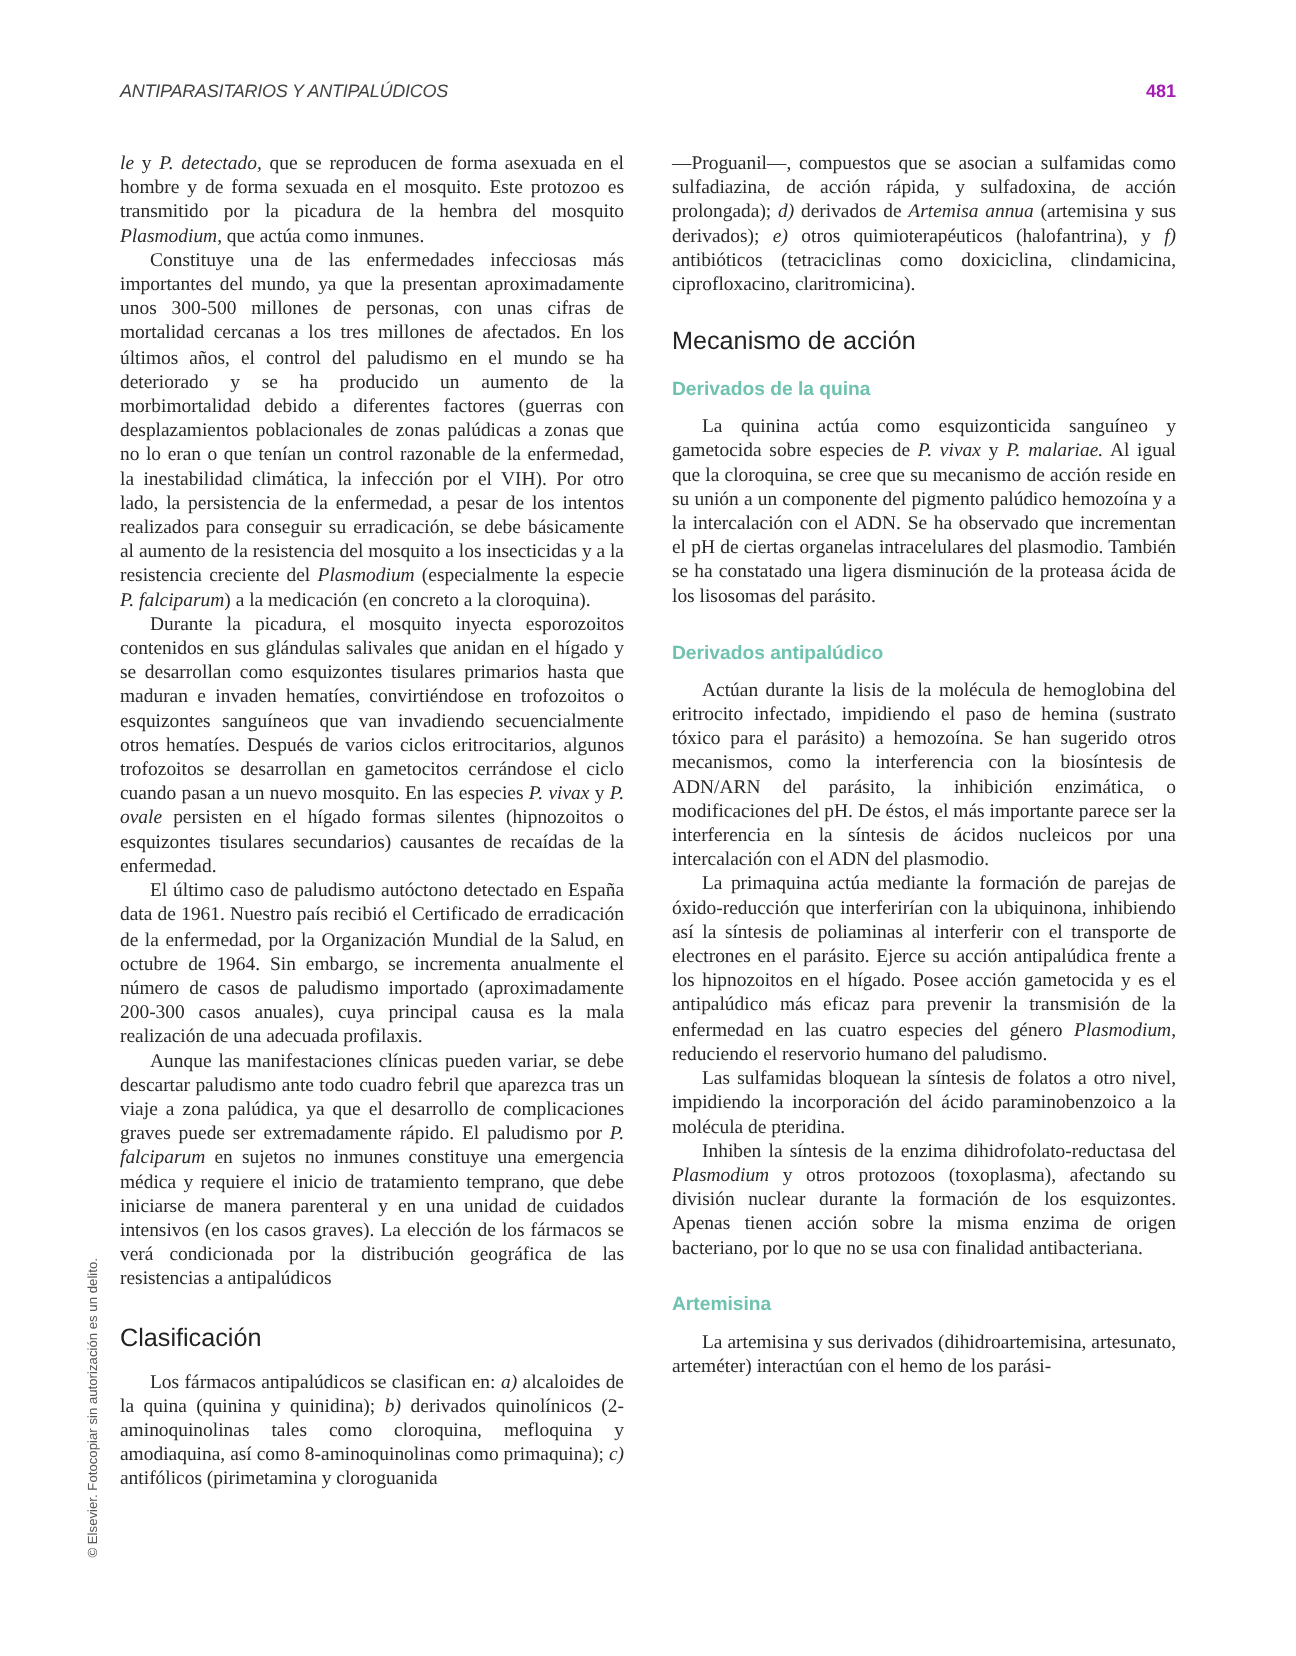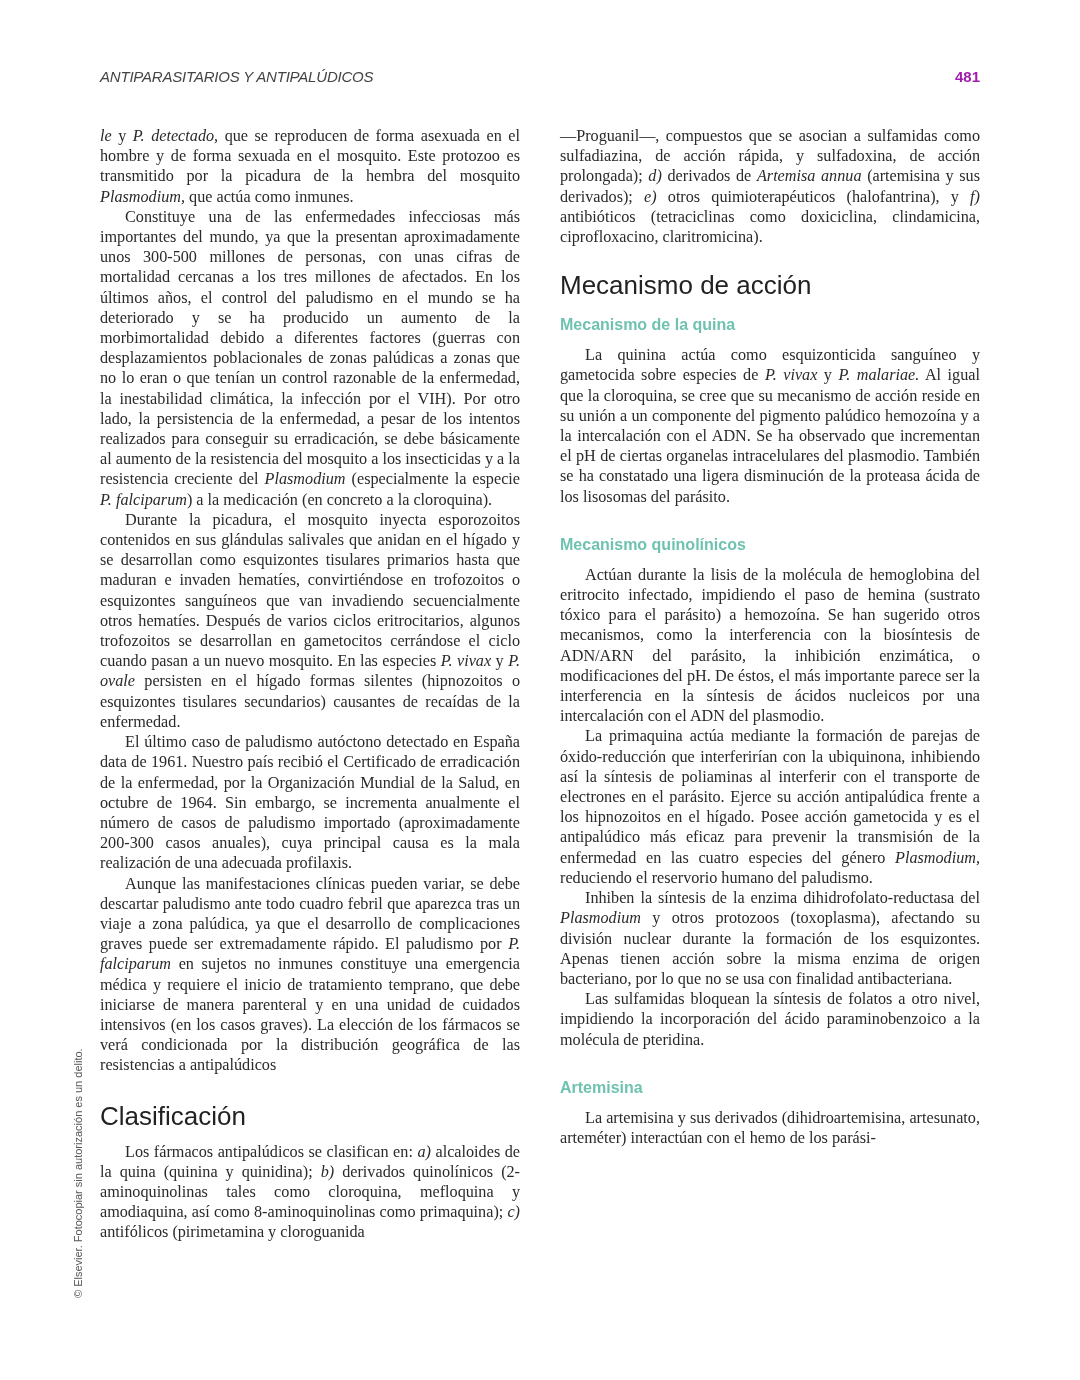--- a/index.html
+++ b/index.html
@@ -16,21 +16,21 @@
     font-family: "Liberation Serif", serif; font-size: 16.2px; line-height: 20.2px;
     color: #2a2a2a; text-align: justify; hyphens: auto;
   }
   .col.left { left: 100px; }
   .col.right { left: 560px; }
   .col p { margin: 0; text-indent: 25px; }
   .col p.noindent { text-indent: 0; }
   .col i { font-style: italic; }
   h2.section {
     font-family: "Liberation Sans", sans-serif; font-weight: normal;
-    font-size: 26px; color: #222; margin: 0; padding: 0; line-height: 24px;
+    font-size: 21px; color: #222; margin: 0; padding: 0; line-height: 24px;
   }
   h3.sub {
     font-family: "Liberation Sans", sans-serif; font-weight: bold;
     font-size: 16px; color: #6fc2b0; margin: 0; padding: 0; line-height: 20px;
   }
   .side-note {
     position: absolute; left: 72px; top: 1298px;
     transform: rotate(-90deg); transform-origin: left top;
     font-family: "Liberation Sans", sans-serif; font-size: 11px; color: #555;
     white-space: nowrap;
@@ -62,33 +62,33 @@
     <h2 class="section" style="margin-top:28px; margin-bottom:14px;">Clasificación</h2>
 
     <p><span>Los fármacos antipalúdicos se clasifican en: </span><i>a)</i><span> alcaloides de la quina (quinina y quinidina); </span><i>b)</i><span> derivados quinolínicos (2-aminoquinolinas tales como cloroquina, mefloquina y amodiaquina, así como 8-aminoquinolinas como primaquina); </span><i>c)</i><span> antifólicos (pirimetamina y cloroguanida</span></p>
   </div>
 
   <div class="col right">
     <p class="noindent"><span>—Proguanil—, compuestos que se asocian a sulfamidas como sulfadiazina, de acción rápida, y sulfadoxina, de acción prolongada); </span><i>d)</i><span> derivados de </span><i>Artemisa annua</i><span> (artemisina y sus derivados); </span><i>e)</i><span> otros quimioterapéuticos (halofantrina), y </span><i>f)</i><span> antibióticos (tetraciclinas como doxiciclina, clindamicina, ciprofloxacino, claritromicina).</span></p>
 
     <h2 class="section" style="margin-top:26px; margin-bottom:18px;">Mecanismo de acción</h2>
 
-    <h3 class="sub" style="margin-bottom:10px;">Mecanismo de la quina</h3>
+    <h3 class="sub" style="margin-bottom:10px;">Derivados de la quina</h3>
 
     <p><span>La quinina actúa como esquizonticida sanguíneo y gametocida sobre especies de </span><i>P. vivax</i><span> y </span><i>P. malariae.</i><span> Al igual que la cloroquina, se cree que su mecanismo de acción reside en su unión a un componente del pigmento palúdico hemozoína y a la intercalación con el ADN. Se ha observado que incrementan el pH de ciertas organelas intracelulares del plasmodio. También se ha constatado una ligera disminución de la proteasa ácida de los lisosomas del parásito.</span></p>
 
-    <h3 class="sub" style="margin-top:28px; margin-bottom:10px;">Mecanismo quinolínicos</h3>
+    <h3 class="sub" style="margin-top:28px; margin-bottom:10px;">Derivados antipalúdico</h3>
 
     <p>Actúan durante la lisis de la molécula de hemoglobina del eritrocito infectado, impidiendo el paso de hemina (sustrato tóxico para el parásito) a hemozoína. Se han sugerido otros mecanismos, como la interferencia con la biosíntesis de ADN/ARN del parásito, la inhibición enzimática, o modificaciones del pH. De éstos, el más importante parece ser la interferencia en la síntesis de ácidos nucleicos por una intercalación con el ADN del plasmodio.</p>
 
     <p><span>La primaquina actúa mediante la formación de parejas de óxido-reducción que interferirían con la ubiquinona, inhibiendo así la síntesis de poliaminas al interferir con el transporte de electrones en el parásito. Ejerce su acción antipalúdica frente a los hipnozoitos en el hígado. Posee acción gametocida y es el antipalúdico más eficaz para prevenir la transmisión de la enfermedad en las cuatro especies del género </span><i>Plasmodium,</i><span> reduciendo el reservorio humano del paludismo.</span></p>
 
 
+    <p>Las sulfamidas bloquean la síntesis de folatos a otro nivel, impidiendo la incorporación del ácido paraminobenzoico a la molécula de pteridina.</p>
+
     <p><span>Inhiben la síntesis de la enzima dihidrofolato-reductasa del </span><i>Plasmodium</i><span> y otros protozoos (toxoplasma), afectando su división nuclear durante la formación de los esquizontes. Apenas tienen acción sobre la misma enzima de origen bacteriano, por lo que no se usa con finalidad antibacteriana.</span></p>
-
-    <p>Las sulfamidas bloquean la síntesis de folatos a otro nivel, impidiendo la incorporación del ácido paraminobenzoico a la molécula de pteridina.</p>
 
     <h3 class="sub" style="margin-top:28px; margin-bottom:10px;">Artemisina</h3>
 
     <p>La artemisina y sus derivados (dihidroartemisina, artesunato, arteméter) interactúan con el hemo de los parási-</p>
   </div>
 
 </div>
 
 </body></html>

